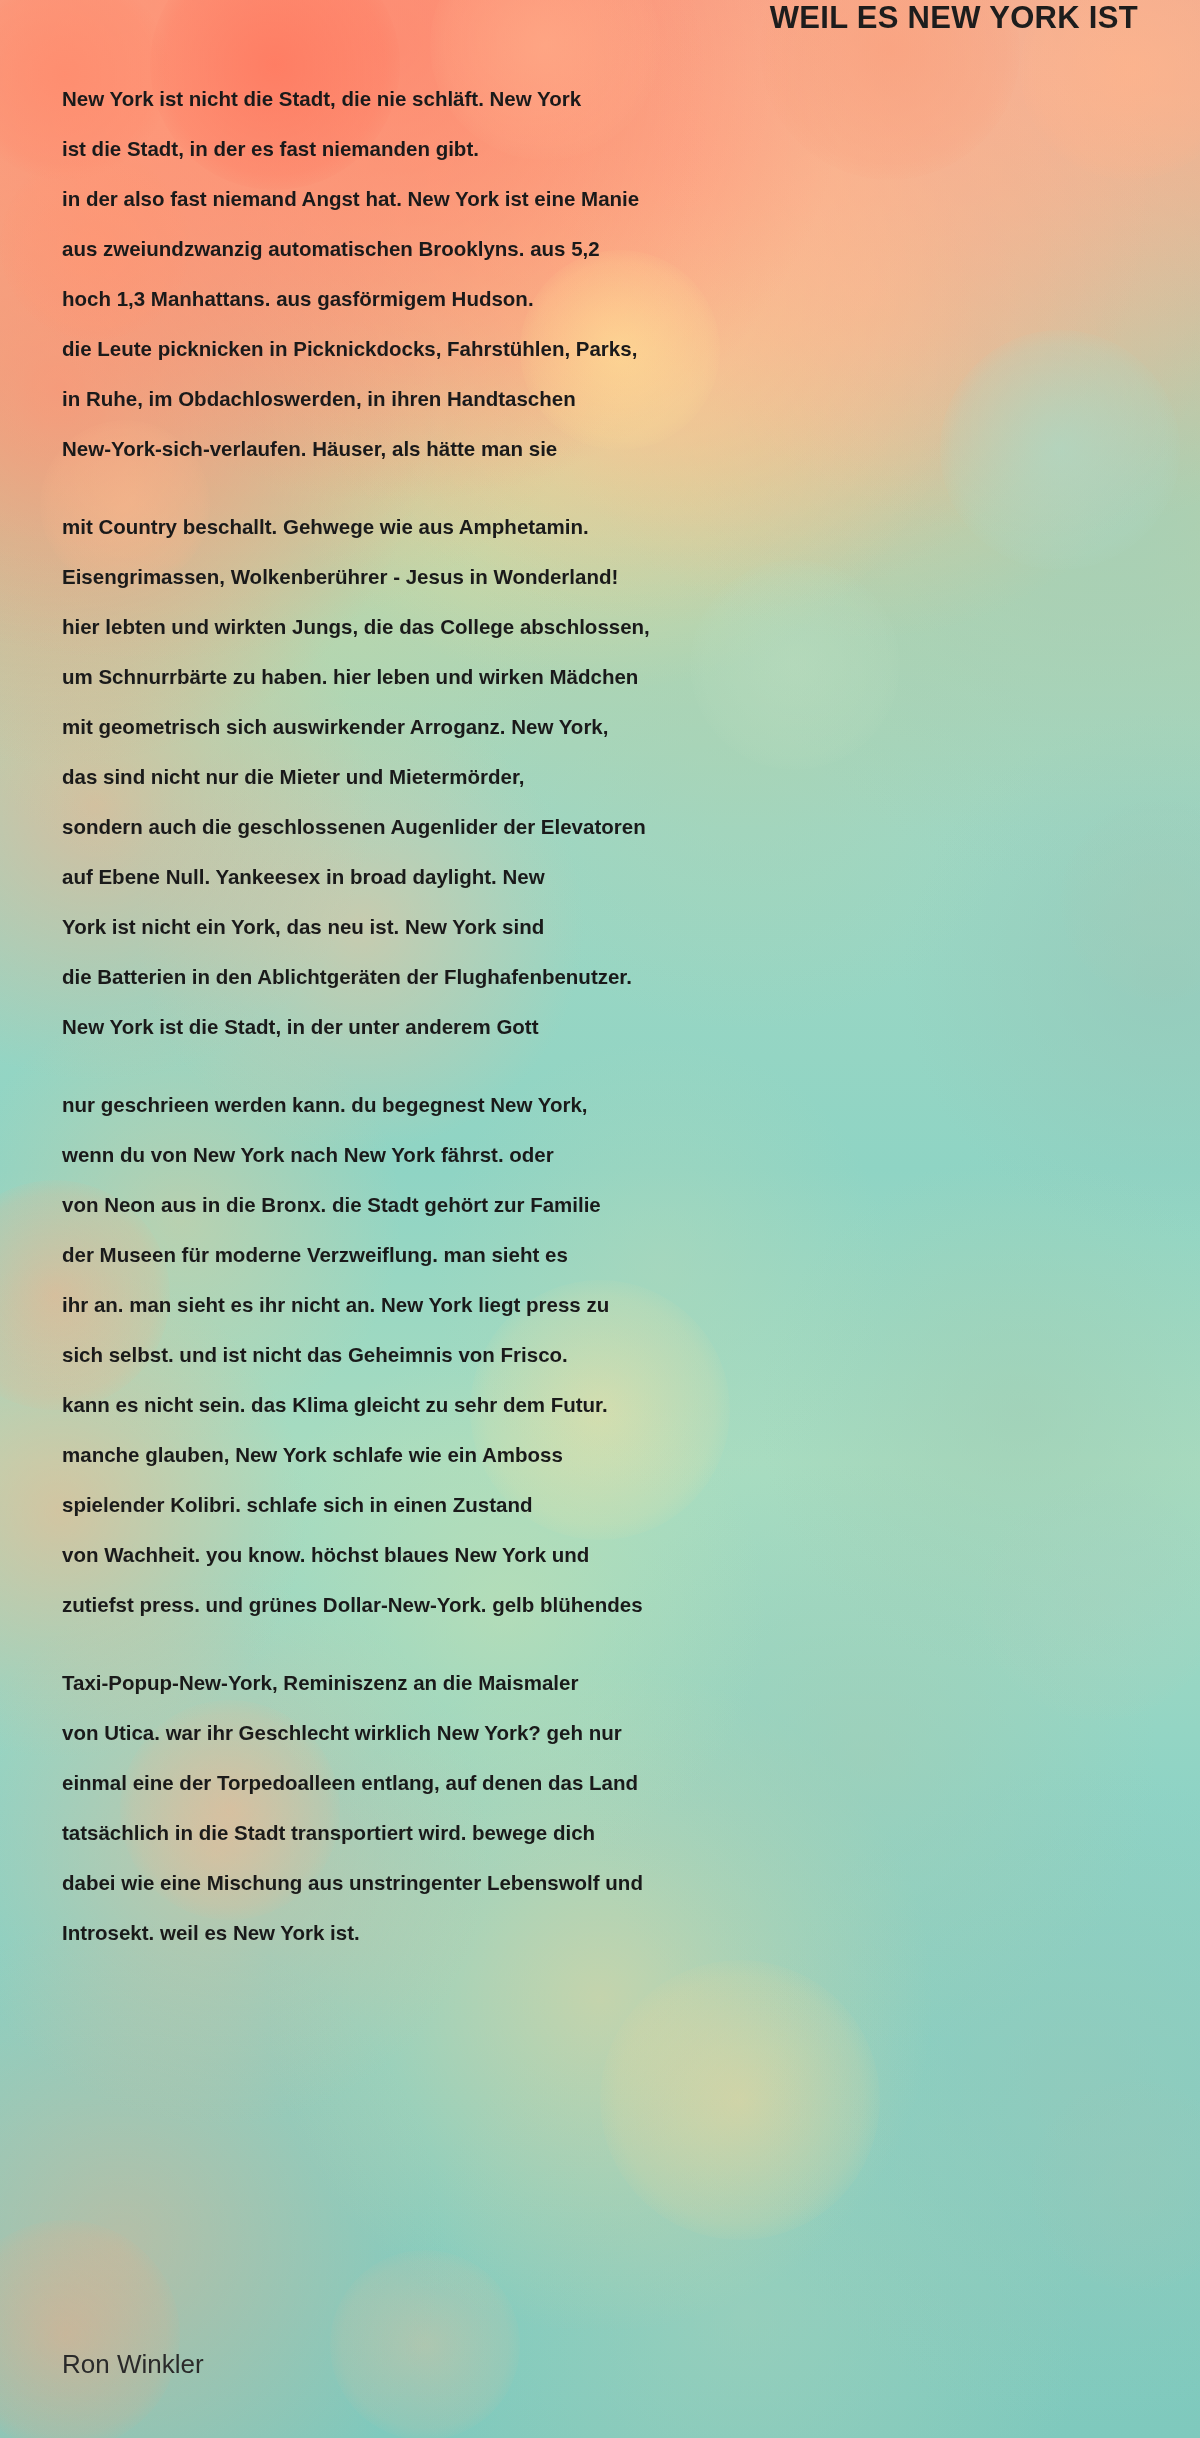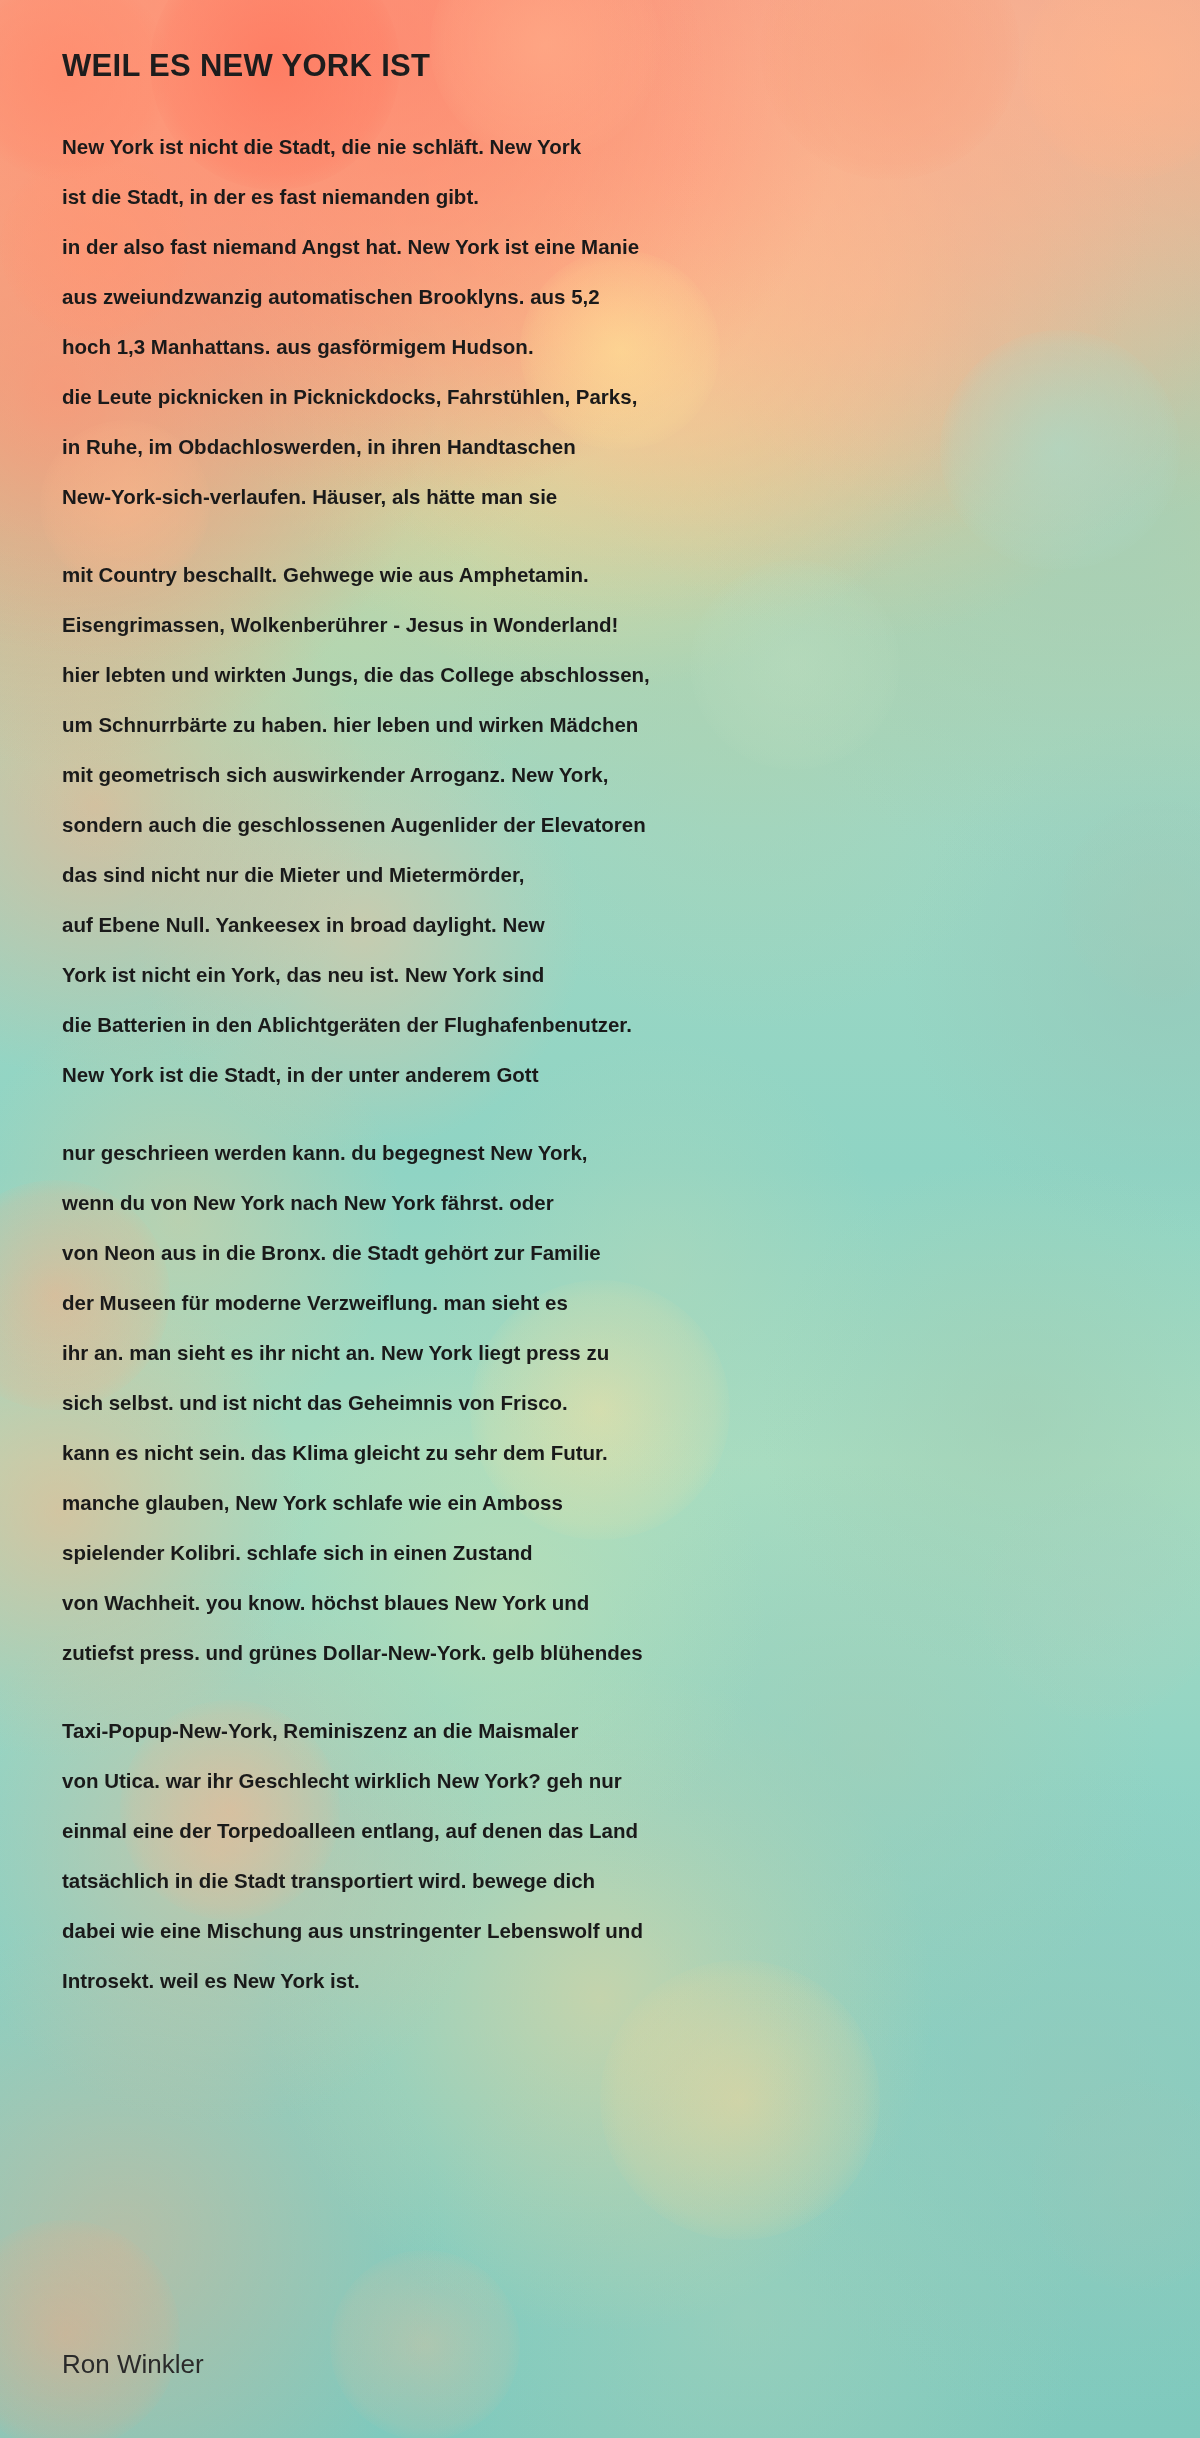--- a/index.html
+++ b/index.html
@@ -58,22 +58,22 @@
     position: relative;
     z-index: 5;
     padding: 0 62px;
   }
 
   .poem-title {
     font-size: 31px;
     font-weight: bold;
     color: #1d1d1d;
     letter-spacing: 0.3px;
-    padding-top: 48px;
     padding-bottom: 10px;
+    text-align: right;
   }
 
   .stanza {
     margin-top: 28px;
   }
   .stanza:first-of-type {
     margin-top: 18px;
   }
 
   .poem-line {
@@ -132,22 +132,22 @@
       <div class="poem-line">in Ruhe, im Obdachloswerden, in ihren Handtaschen</div>
       <div class="poem-line">New-York-sich-verlaufen. Häuser, als hätte man sie</div>
     </div>
 
     <div class="stanza">
       <div class="poem-line">mit Country beschallt. Gehwege wie aus Amphetamin.</div>
       <div class="poem-line">Eisengrimassen, Wolkenberührer - Jesus in Wonderland!</div>
       <div class="poem-line">hier lebten und wirkten Jungs, die das College abschlossen,</div>
       <div class="poem-line">um Schnurrbärte zu haben. hier leben und wirken Mädchen</div>
       <div class="poem-line">mit geometrisch sich auswirkender Arroganz. New York,</div>
+      <div class="poem-line">das sind nicht nur die Mieter und Mietermörder,</div>
       <div class="poem-line">sondern auch die geschlossenen Augenlider der Elevatoren</div>
-      <div class="poem-line">das sind nicht nur die Mieter und Mietermörder,</div>
       <div class="poem-line">auf Ebene Null. Yankeesex in broad daylight. New</div>
       <div class="poem-line">York ist nicht ein York, das neu ist. New York sind</div>
       <div class="poem-line">die Batterien in den Ablichtgeräten der Flughafenbenutzer.</div>
       <div class="poem-line">New York ist die Stadt, in der unter anderem Gott</div>
     </div>
 
     <div class="stanza">
       <div class="poem-line">nur geschrieen werden kann. du begegnest New York,</div>
       <div class="poem-line">wenn du von New York nach New York fährst. oder</div>
       <div class="poem-line">von Neon aus in die Bronx. die Stadt gehört zur Familie</div>

